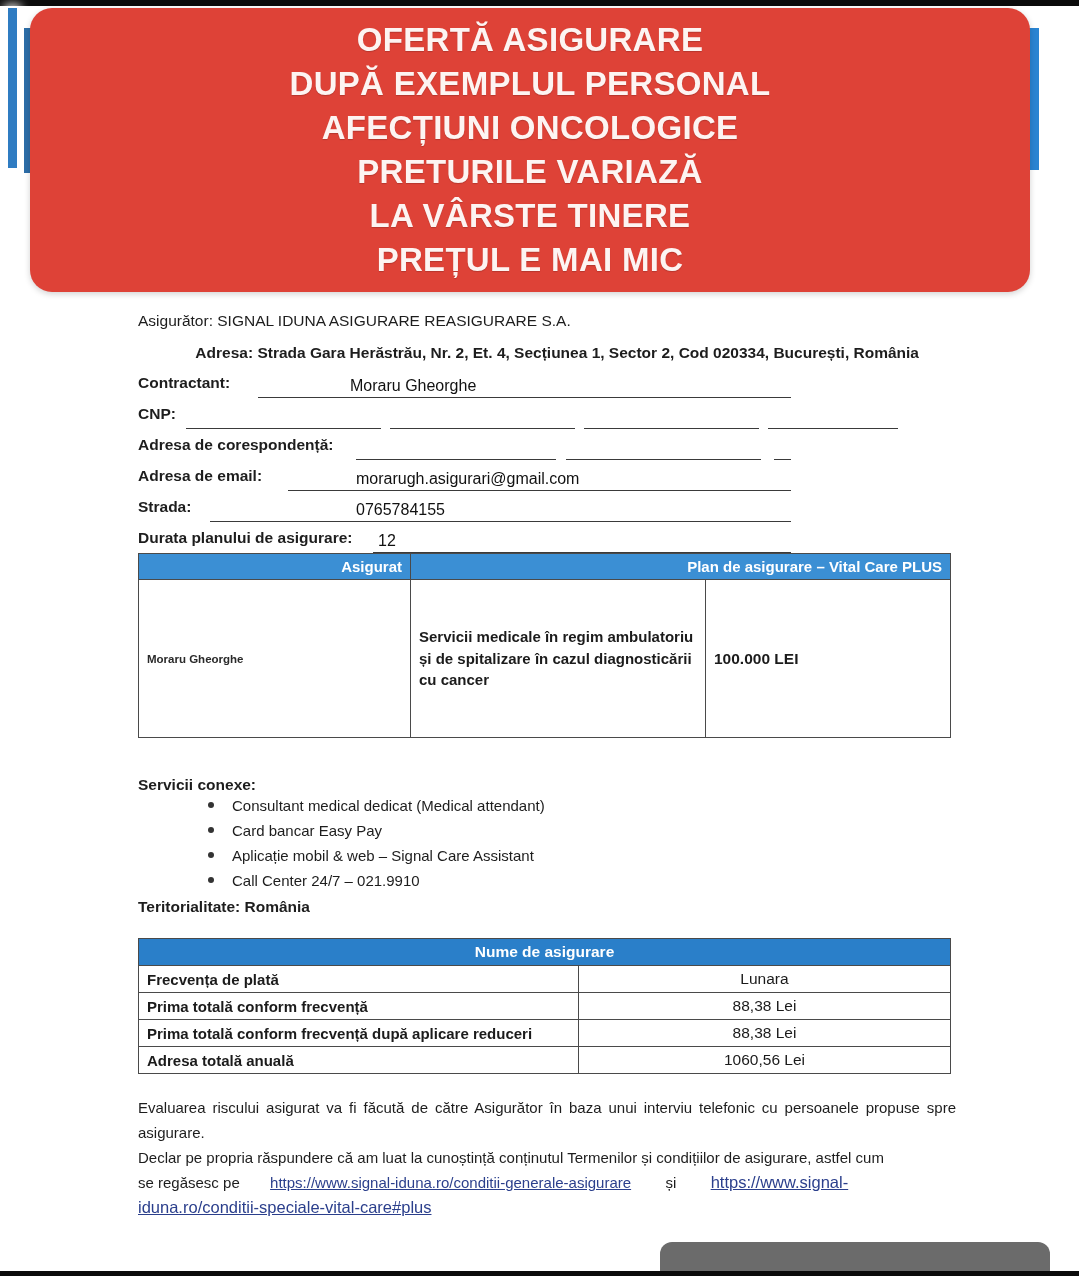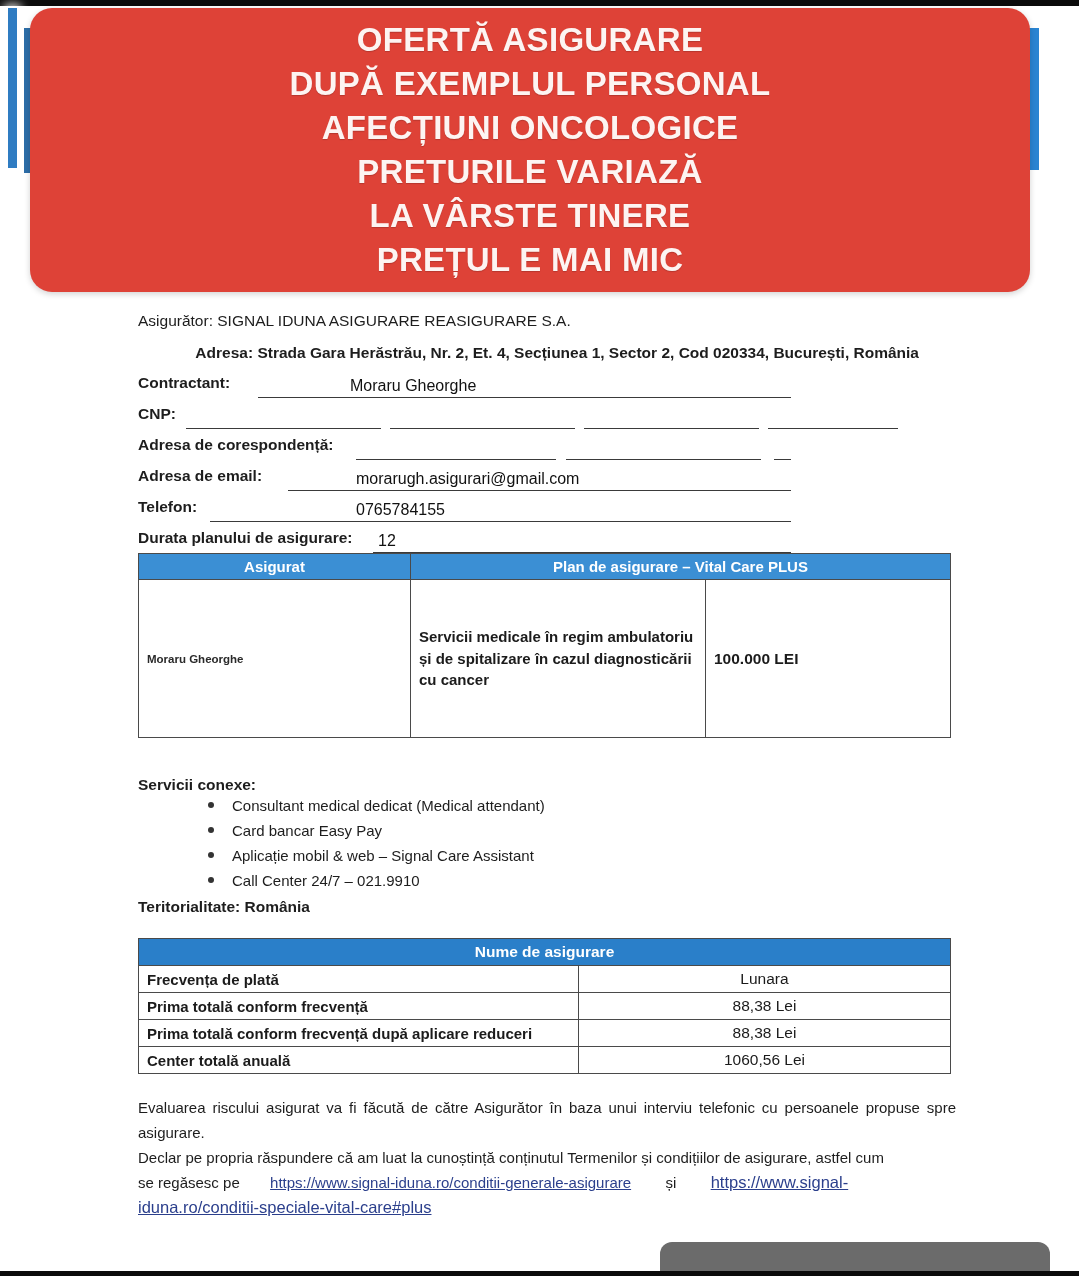--- a/index.html
+++ b/index.html
@@ -81,21 +81,21 @@
     table-layout:fixed;
     font-size:14.5px;
   }
   .tbl td,.tbl th{
     border:1.4px solid #4a4a4a;
     padding:4px 8px;
     vertical-align:middle;
   }
   .bluehead{
     background:#3b8fd4;color:#ffffff;font-weight:bold;
-    text-align:center;font-size:15px;border-color:#3b8fd4;
+    text-align:right;font-size:15px;border-color:#3b8fd4;
     padding:5px 8px;
   }
   .bluehead2{
     background:#2a7fc9;color:#ffffff;font-weight:bold;
     text-align:center;font-size:15.5px;border-color:#2a7fc9;
     padding:5px 8px;
   }
   .subhead{text-align:center;font-weight:bold;font-size:16px;color:#1b1b1b;}
   .cell-name{font-size:11.5px;font-weight:bold;vertical-align:top;padding-top:7px;color:#2a2a2a;}
   .cell-event{font-weight:bold;font-size:15px;line-height:1.45;color:#1b1b1b;}
@@ -181,21 +181,21 @@
       <span class="val" style="left:226px;"></span>
     </div>
 
     <div class="row">
       <span class="lbl">Adresa de email:</span>
       <span class="rule" style="left:150px;right:0;"></span>
       <span class="val" style="left:218px;">morarugh.asigurari@gmail.com</span>
     </div>
 
     <div class="row">
-      <span class="lbl">Telefon:</span>
+      <span class="lbl">Strada:</span>
       <span class="rule" style="left:72px;right:0;"></span>
       <span class="val" style="left:218px;">0765784155</span>
     </div>
 
     <div class="row">
       <span class="lbl">Durata planului de asigurare:</span>
       <span class="rule" style="left:235px;right:0;"></span>
       <span class="val" style="left:240px;">12</span>
     </div>
 
@@ -245,21 +245,21 @@
       </tr>
       <tr>
         <td class="prim-lbl">Prima totală conform frecvență</td>
         <td class="prim-val">88,38 Lei</td>
       </tr>
       <tr>
         <td class="prim-lbl">Prima totală conform frecvență după aplicare reduceri</td>
         <td class="prim-val">88,38 Lei</td>
       </tr>
       <tr>
-        <td class="prim-lbl">Center totală anuală</td>
+        <td class="prim-lbl">Adresa totală anuală</td>
         <td class="prim-val">1060,56 Lei</td>
       </tr>
     </tbody>
   </table>
 
   <div class="foot" style="top:1095px;">
     <p class="just">Evaluarea riscului asigurat va fi făcută de către Asigurător în baza unui interviu telefonic cu persoanele propuse spre asigurare.</p>
     <p>Declar pe propria răspundere că am luat la cunoștință conținutul Termenilor și condițiilor de asigurare, astfel cum</p>
     <p>
       <span>se       regăsesc       pe</span>

